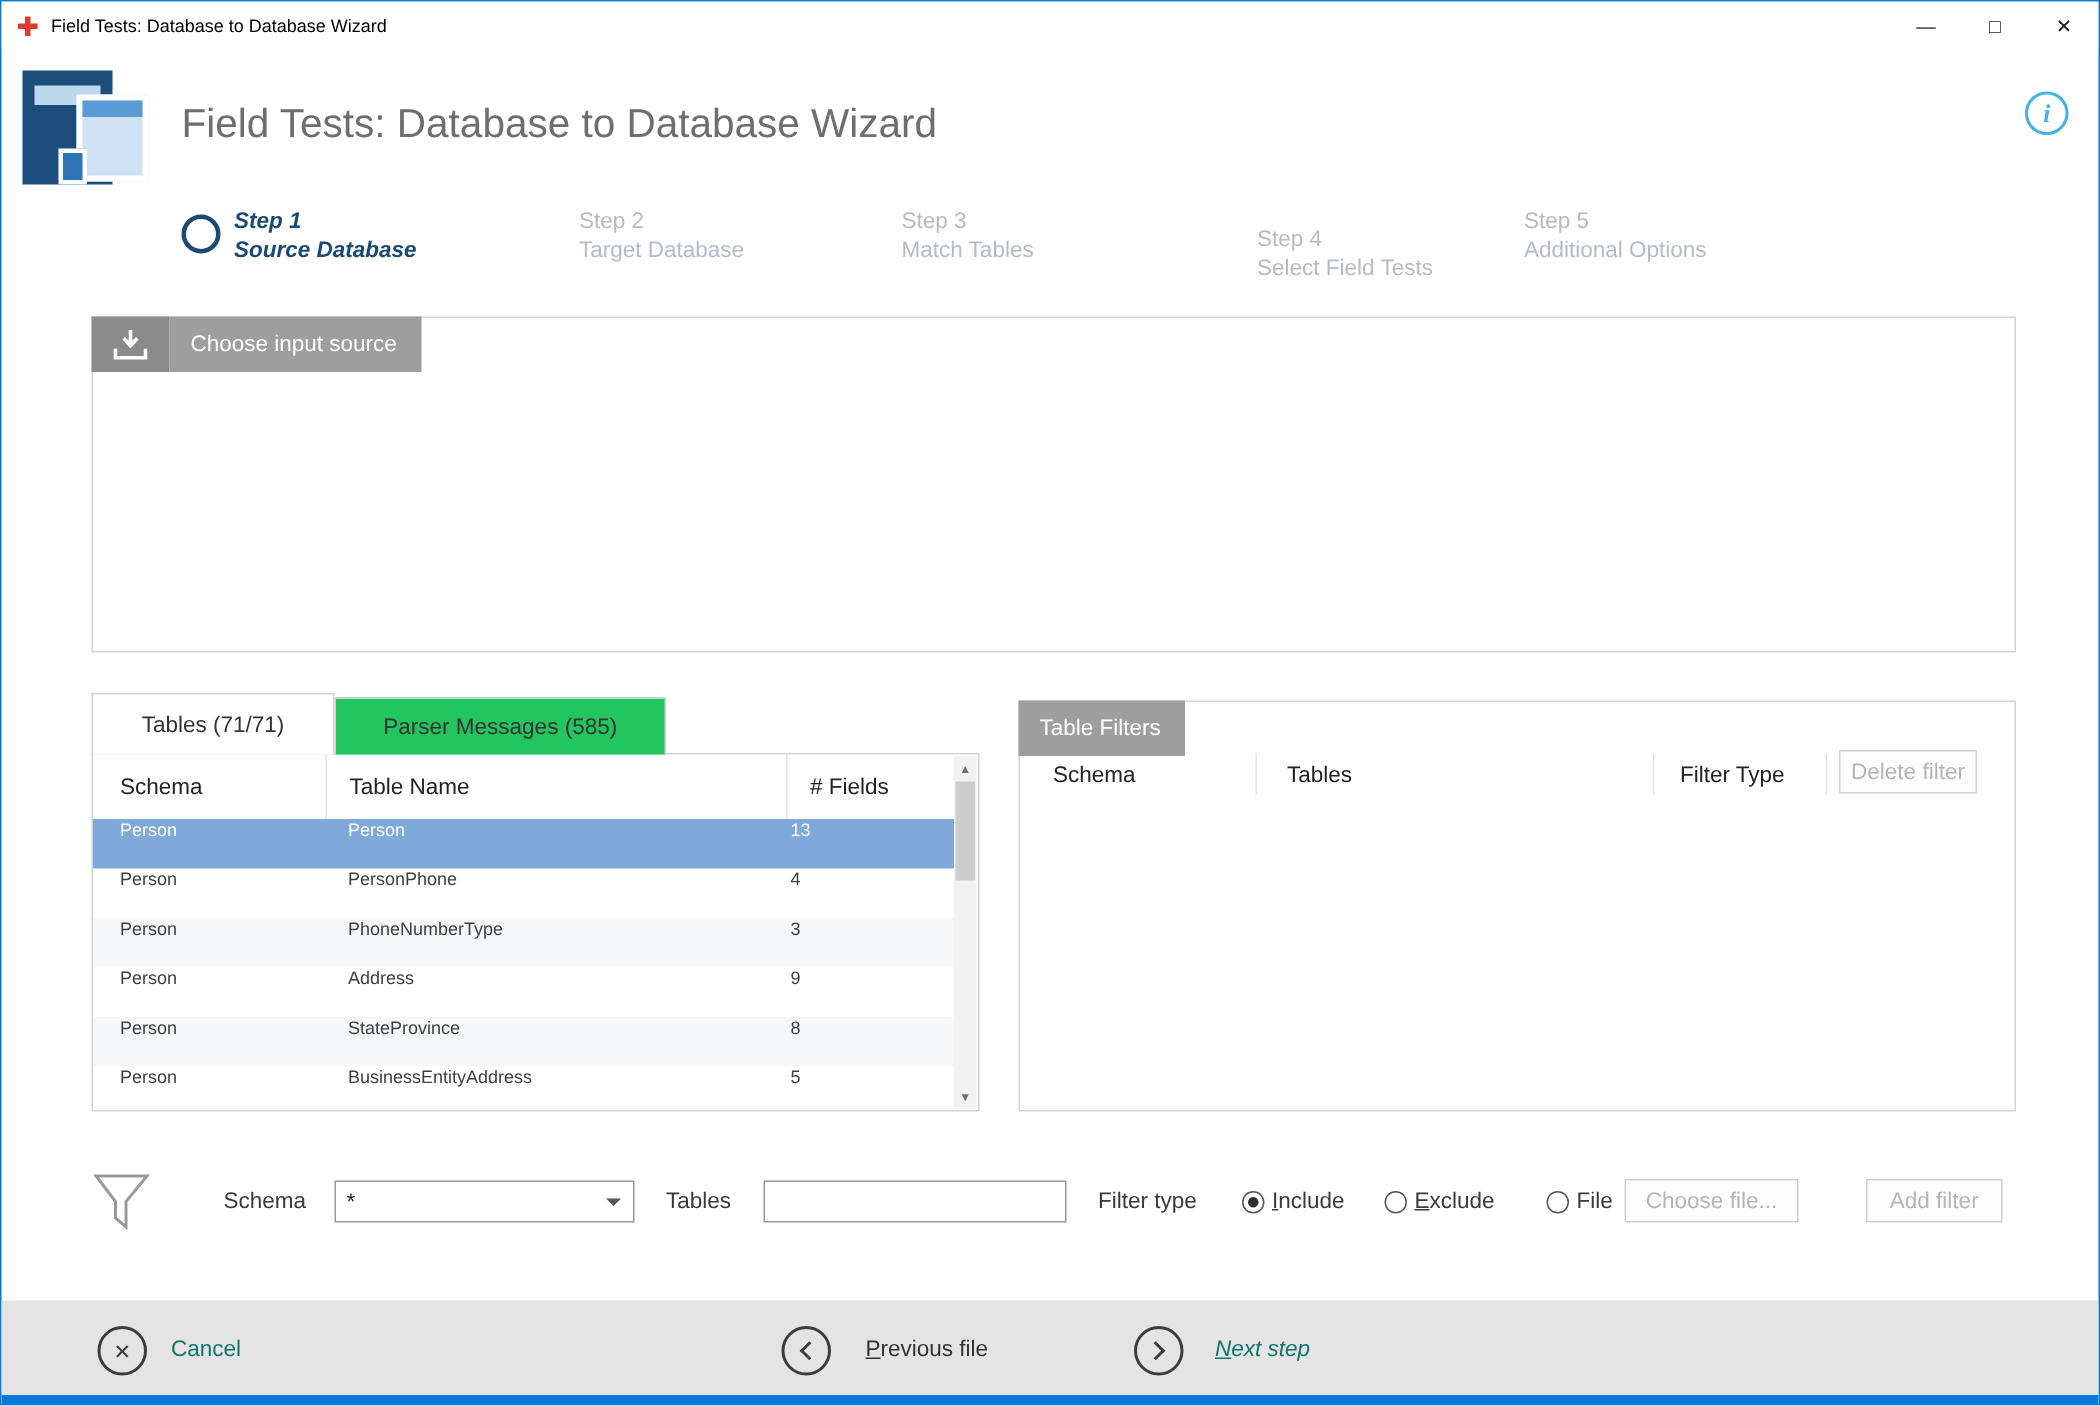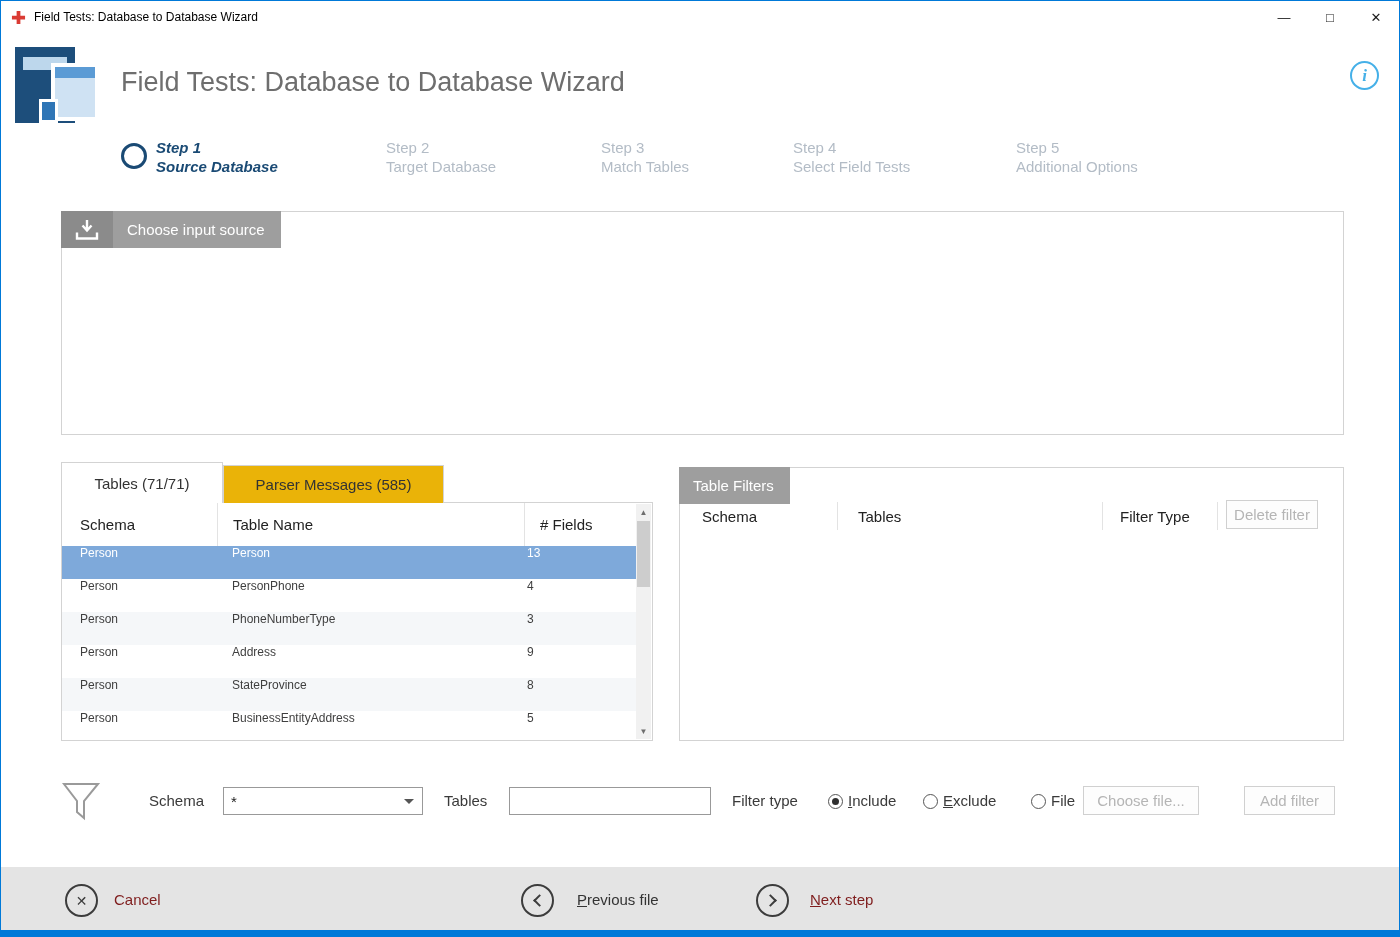--- a/index.html
+++ b/index.html
@@ -69,21 +69,21 @@
   .btn { position:absolute; font-size:15px; display:flex; align-items:center; justify-content:center;
          background:#fdfdfd; border:1px solid #d0d0d0; color:#b5b5b5; }
   .btn.primary { background:#7daad9; border:1px solid #7daad9; color:#fff; }
 
   .plain-text { position:absolute; font-size:15px; color:#1a1a1a; }
 
   
   .tab-tables { position:absolute; left:60px; top:461px; width:162px; height:41px; background:#fff;
                 border:1px solid #d3d3d3; border-bottom:none; z-index:4; display:flex;
                 align-items:center; justify-content:center; font-size:15px; color:#333; }
-  .tab-parser { position:absolute; left:222px; top:464px; width:221px; height:38px; background:#eab308;
+  .tab-parser { position:absolute; left:222px; top:464px; width:221px; height:38px; background:#22c55e;
                 border:1px solid #d3d3d3; border-bottom:none; z-index:2; display:flex;
                 align-items:center; justify-content:center; font-size:15px; color:#333; }
   .tables-box { position:absolute; left:60px; top:501px; width:592px; height:239px;
                 border:1px solid #d3d3d3; background:#fff; overflow:hidden; z-index:1; }
   .thead { display:flex; height:43px; align-items:center; font-size:15px; color:#222; }
   .thead .hc { height:100%; display:flex; align-items:center; }
   .hc1 { width:155px; padding-left:18px; }
   .hc2 { width:295px; padding-left:15px; border-left:1px solid #e3e3e3; }
   .hc3 { width:110px; padding-left:15px; border-left:1px solid #e3e3e3;margin-left:12px; }
   .trow { display:flex; height:33px; font-size:12px; color:#3f3f3f;
@@ -119,21 +119,21 @@
   
   .footer { position:absolute; left:0; right:0; top:866px; height:65px; background:#e4e4e4; }
   .circle-btn { position:absolute; width:33px; height:33px; border:2px solid #3c3c3c;
                 border-radius:50%; display:flex; align-items:center; justify-content:center;
                 color:#3c3c3c; font-size:14px; background:transparent; }
   .chev { display:inline-block; width:9px; height:9px; border-left:2px solid #3c3c3c;
           border-bottom:2px solid #3c3c3c; }
   .chev.left  { transform:rotate(45deg); margin-left:4px; }
   .chev.right { transform:rotate(-135deg); margin-right:4px; }
   .footer-label { position:absolute; font-size:15px; }
-  .blue-text { color:#7f1d1d; }
+  .blue-text { color:#0f766e; }
   .dark-text { color:#333; }
 
   .bottom-strip { position:absolute; left:0; right:0; bottom:0; height:6px; background:#0079d8; }
 </style>
 </head>
 <body>
 
 <div class="window">
 
   <div class="titlebar">
@@ -173,21 +173,21 @@
       <span>Step 2</span>
       <span>Target Database</span>
     </span>
   </div>
   <div class="step inactive" style="left:600px;">
     <span class="step-text">
       <span>Step 3</span>
       <span>Match Tables</span>
     </span>
   </div>
-  <div class="step inactive" style="left:792px;">
+  <div class="step inactive" style="left:837px;margin-top:12px;">
     <span class="step-text">
       <span>Step 4</span>
       <span>Select Field Tests</span>
     </span>
   </div>
   <div class="step inactive" style="left:1015px;">
     <span class="step-text">
       <span>Step 5</span>
       <span>Additional Options</span>
     </span>
@@ -324,18 +324,18 @@
     <span class="footer-label blue-text" style="left:113px; top:24px;">Cancel</span>
 
     <span class="circle-btn" style="left:520px; top:17px;">
         <span class="chev left"></span>
       </span>
     <span class="footer-label dark-text" style="left:576px; top:24px;"><span class="u">P</span><span>revious file</span></span>
 
     <span class="circle-btn" style="left:755px; top:17px;">
         <span class="chev right"></span>
       </span>
-    <span class="footer-label blue-text" style="left:809px; top:24px;"><span class="u">N</span><span>ext step</span></span>
+    <span class="footer-label blue-text" style="left:809px; top:24px;font-style:italic;"><span class="u">N</span><span>ext step</span></span>
   </div>
 
   <div class="bottom-strip"></div>
 
 </div>
 
 </body></html>

